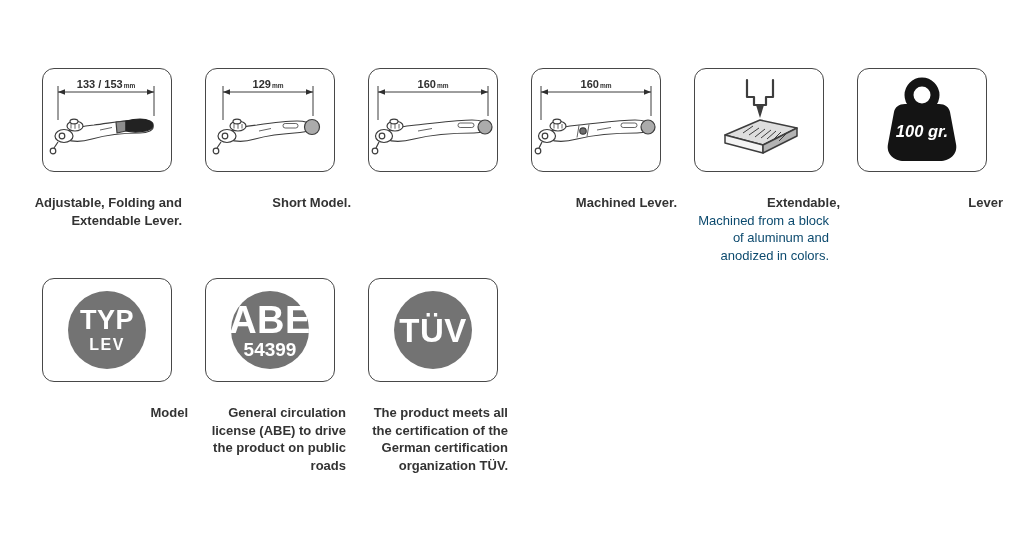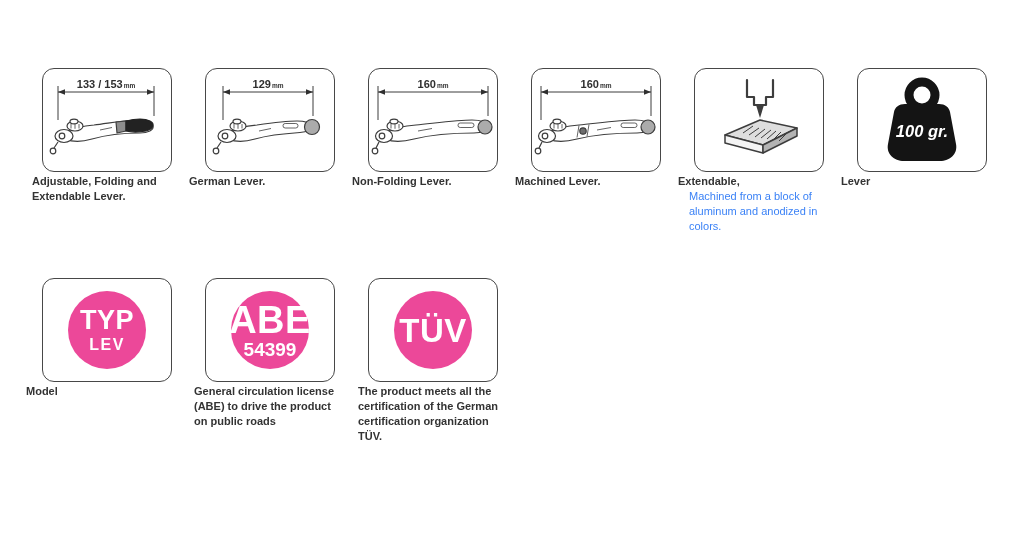--- a/index.html
+++ b/index.html
@@ -11,35 +11,35 @@
   .row { position:absolute; left:42px; display:flex; gap:33px; }
   .row-1 { top:68px; }
   .row-2 { top:278px; }
   .cell { width:130px; position:relative; }
   .card {
     width:130px; height:104px;
     border:1px solid #474747; border-radius:12px; background:#fff;
     display:flex; align-items:center; justify-content:center;
   }
   .label {
-    width:162px; margin:2px 0 0 -16px;
-    text-align:left; font-size:11px; font-weight:bold;
+    width:162px; margin:22px 0 0 -16px;
+    text-align:right; font-size:13px; font-weight:bold;
     color:#333333; line-height:1.35;
   }
   .label .title { }
-  .label .desc { font-weight:normal; color:#3b82f6; width:140px; margin:0 auto; }
+  .label .desc { font-weight:normal; color:#0c4a6e; width:140px; margin:0 auto; }
   .w150 { width:150px; margin-left:-10px; }
   .w152 { width:152px; margin-left:-11px; }
   
   .dim-main { font:700 11px "Liberation Sans",sans-serif; fill:#2f2f2f; }
   .dim-unit { font:700 6.5px "Liberation Sans",sans-serif; fill:#2f2f2f; }
   .badge-text { font:italic 700 16.5px "Liberation Sans",sans-serif; fill:#ffffff; }
   
   .circle {
-    width:78px; height:78px; border-radius:50%; background:#ec4899;
+    width:78px; height:78px; border-radius:50%; background:#737373;
     display:flex; flex-direction:column; align-items:center; justify-content:center;
     color:#ffffff; font-weight:bold; line-height:1;
   }
   .circle span:empty { display:none; }
   .circle-typ .l1 { font-size:27px; letter-spacing:0.5px; }
   .circle-typ .l2 { font-size:16px; letter-spacing:1.5px; margin-top:3px;text-align:right; }
   .circle-abe .l1 { font-size:38px; letter-spacing:0.5px; }
   .circle-abe .l2 { font-size:19px; margin-top:1px; }
   .circle-tuv .l1 { font-size:33px; letter-spacing:0.5px; }
   svg { display:block; }
@@ -105,21 +105,21 @@
           <circle cx="9" cy="75" r="2.8"></circle>
         </g>
         <g stroke="#3d3d3d" stroke-width="0.8">
           <line x1="27" y1="48" x2="27" y2="52.5"></line>
           <line x1="31" y1="47.5" x2="31" y2="52.8"></line>
           <line x1="35" y1="48" x2="35" y2="52.5"></line>
           <line x1="52" y1="55" x2="64" y2="52.5"></line>
         </g>
       </svg>
     </div>
-    <div class="label title">German Lever.</div>
+    <div class="label title">Short Model.</div>
   </div>
 
   <div class="cell">
     <div class="card">
       <svg width="126" height="88" viewBox="0 0 126 88">
         <g stroke="#3d3d3d" fill="none" stroke-width="1">
           <line x1="8" y1="10" x2="8" y2="44"></line>
           <line x1="118" y1="10" x2="118" y2="40"></line>
           <line x1="8" y1="16" x2="118" y2="16"></line>
         </g>
@@ -138,21 +138,20 @@
           <circle cx="5" cy="75" r="2.8"></circle>
         </g>
         <g stroke="#3d3d3d" stroke-width="0.8">
           <line x1="21" y1="48" x2="21" y2="52.5"></line>
           <line x1="25" y1="47.5" x2="25" y2="52.8"></line>
           <line x1="29" y1="48" x2="29" y2="52.5"></line>
           <line x1="48" y1="55" x2="62" y2="52.5"></line>
         </g>
       </svg>
     </div>
-    <div class="label title">Non-Folding Lever.</div>
   </div>
 
   <div class="cell">
     <div class="card">
       <svg width="126" height="88" viewBox="0 0 126 88">
         <g stroke="#3d3d3d" fill="none" stroke-width="1">
           <line x1="8" y1="10" x2="8" y2="44"></line>
           <line x1="118" y1="10" x2="118" y2="40"></line>
           <line x1="8" y1="16" x2="118" y2="16"></line>
         </g>

